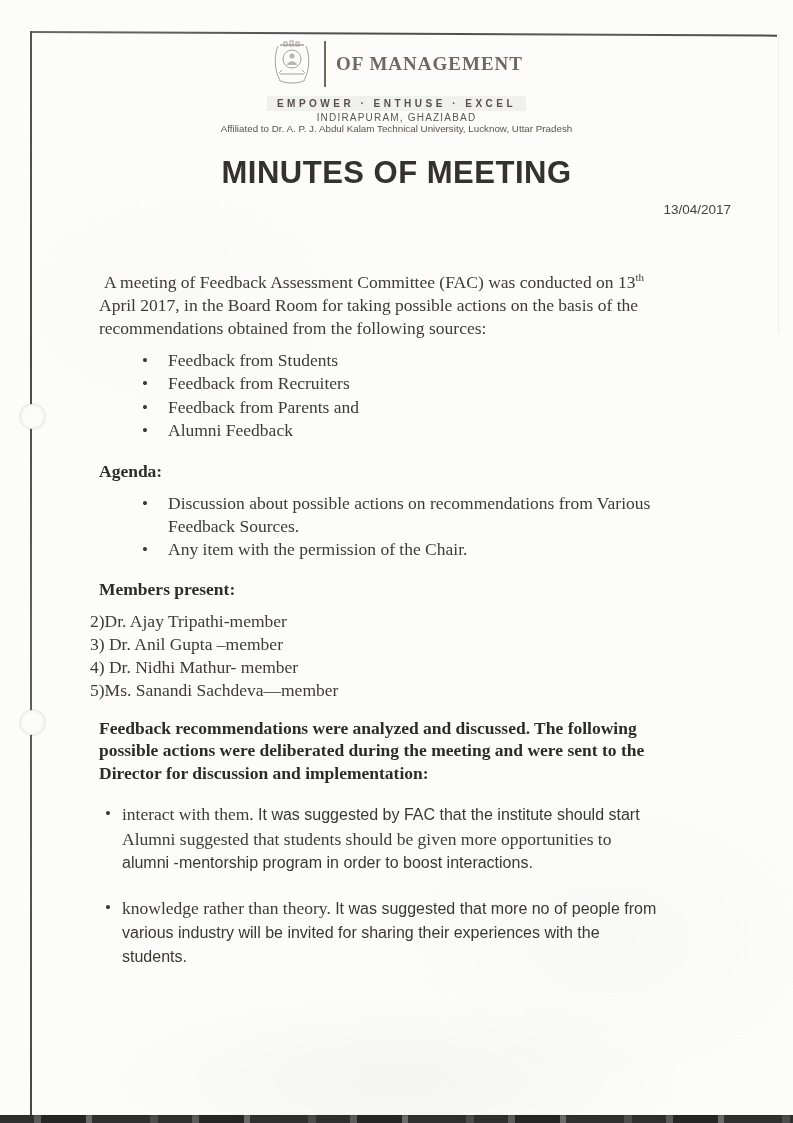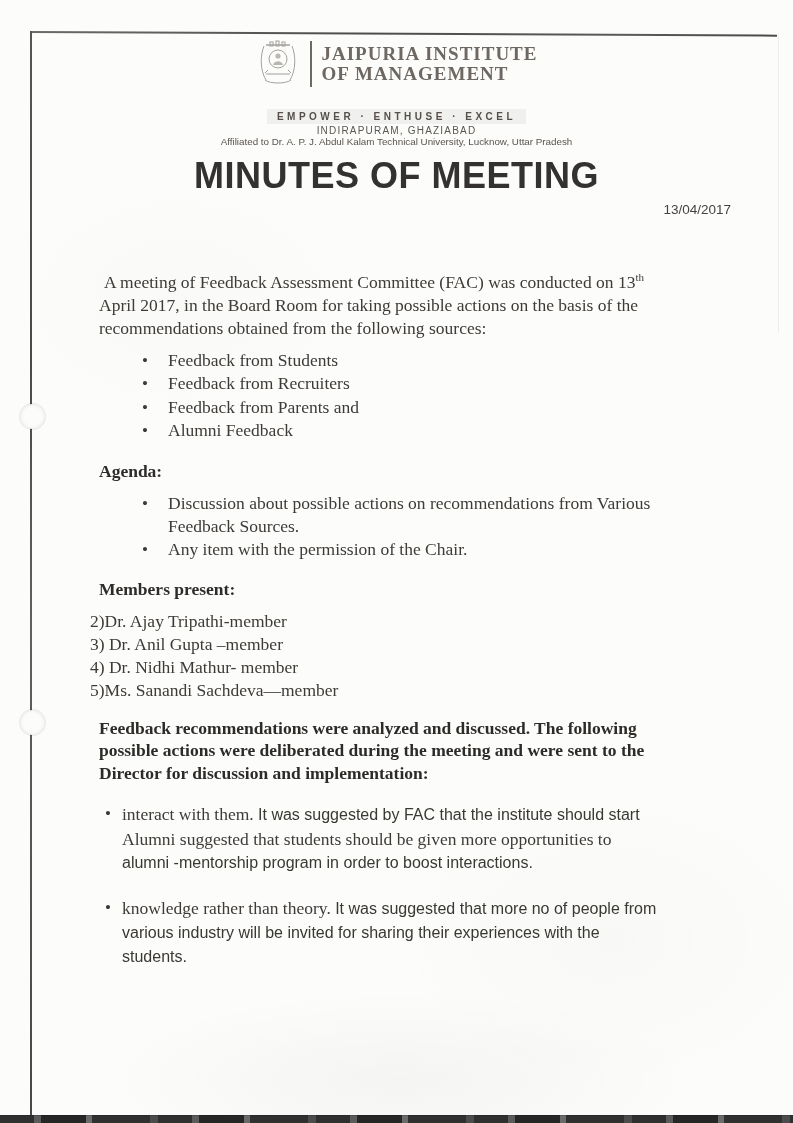--- a/index.html
+++ b/index.html
@@ -57,21 +57,21 @@
     text-align: center; color: #6e6862;
   }
   .brand-row { display: flex; justify-content: center; align-items: center; gap: 10px; }
   .emblem { width: 44px; height: 48px; opacity: 0.8; }
   .brand-divider { width: 2px; height: 46px; background: #6d6862; }
   .brand-text {
     text-align: left;
     font-weight: bold; font-size: 19px; line-height: 20px;
     letter-spacing: 1px; color: #6e6862;
   }
-  .tagline-wrap { margin-top: 18px; }
+  .tagline-wrap { margin-top: 5px; }
   .tagline {
     display: inline-block; padding: 2px 10px;
     background: rgba(90,85,78,0.07);
     font-family: "Liberation Sans", sans-serif;
     font-weight: bold; font-size: 10px; letter-spacing: 3.5px;
     color: #55504b;
   }
   .location {
     margin-top: 1px;
     font-family: "Liberation Sans", sans-serif;
@@ -81,21 +81,21 @@
   .affiliation {
     font-family: "Liberation Sans", sans-serif;
     font-size: 9.8px; color: #59544d;
   }
 
   
   .doc-title {
     position: absolute; top: 155px; left: 0; width: 100%;
     margin: 0; text-align: center;
     font-family: "Liberation Sans", sans-serif;
-    font-weight: bold; font-size: 36px; letter-spacing: 0.5px;
+    font-weight: bold; font-size: 31px; letter-spacing: 0.5px;
     color: #343230;
   }
   .doc-date {
     position: absolute; top: 202px; right: 62px;
     font-family: "Liberation Sans", sans-serif;
     font-size: 13.5px; color: #454240;
   }
 
   
   .doc-body {
@@ -156,21 +156,20 @@
         <rect x="26" y="2" width="3" height="4"></rect>
         <circle cx="22" cy="19" r="9"></circle>
         <circle cx="22" cy="16" r="2.6" fill="#aaa6a0" stroke="none"></circle>
         <path d="M17 25 C18 20 26 20 27 25 Z" fill="#aaa6a0" stroke="none"></path>
         <path d="M10 34 h24"></path>
         <path d="M9 40 C14 44 30 44 35 40"></path>
         <path d="M12 30 l-3 3 M32 30 l3 3"></path>
       </svg>
       <span class="brand-divider"></span>
       <span class="brand-text">
-        <span class="ln">JAIPURIA INSTITUTE</span>
         <span class="ln">OF MANAGEMENT</span>
       </span>
     </div>
     <div class="tagline-wrap">
       <span class="tagline">EMPOWER · ENTHUSE · EXCEL</span>
     </div>
     <div class="location">INDIRAPURAM, GHAZIABAD</div>
     <div class="affiliation">Affiliated to Dr. A. P. J. Abdul Kalam Technical University, Lucknow, Uttar Pradesh</div>
   </header>
 

